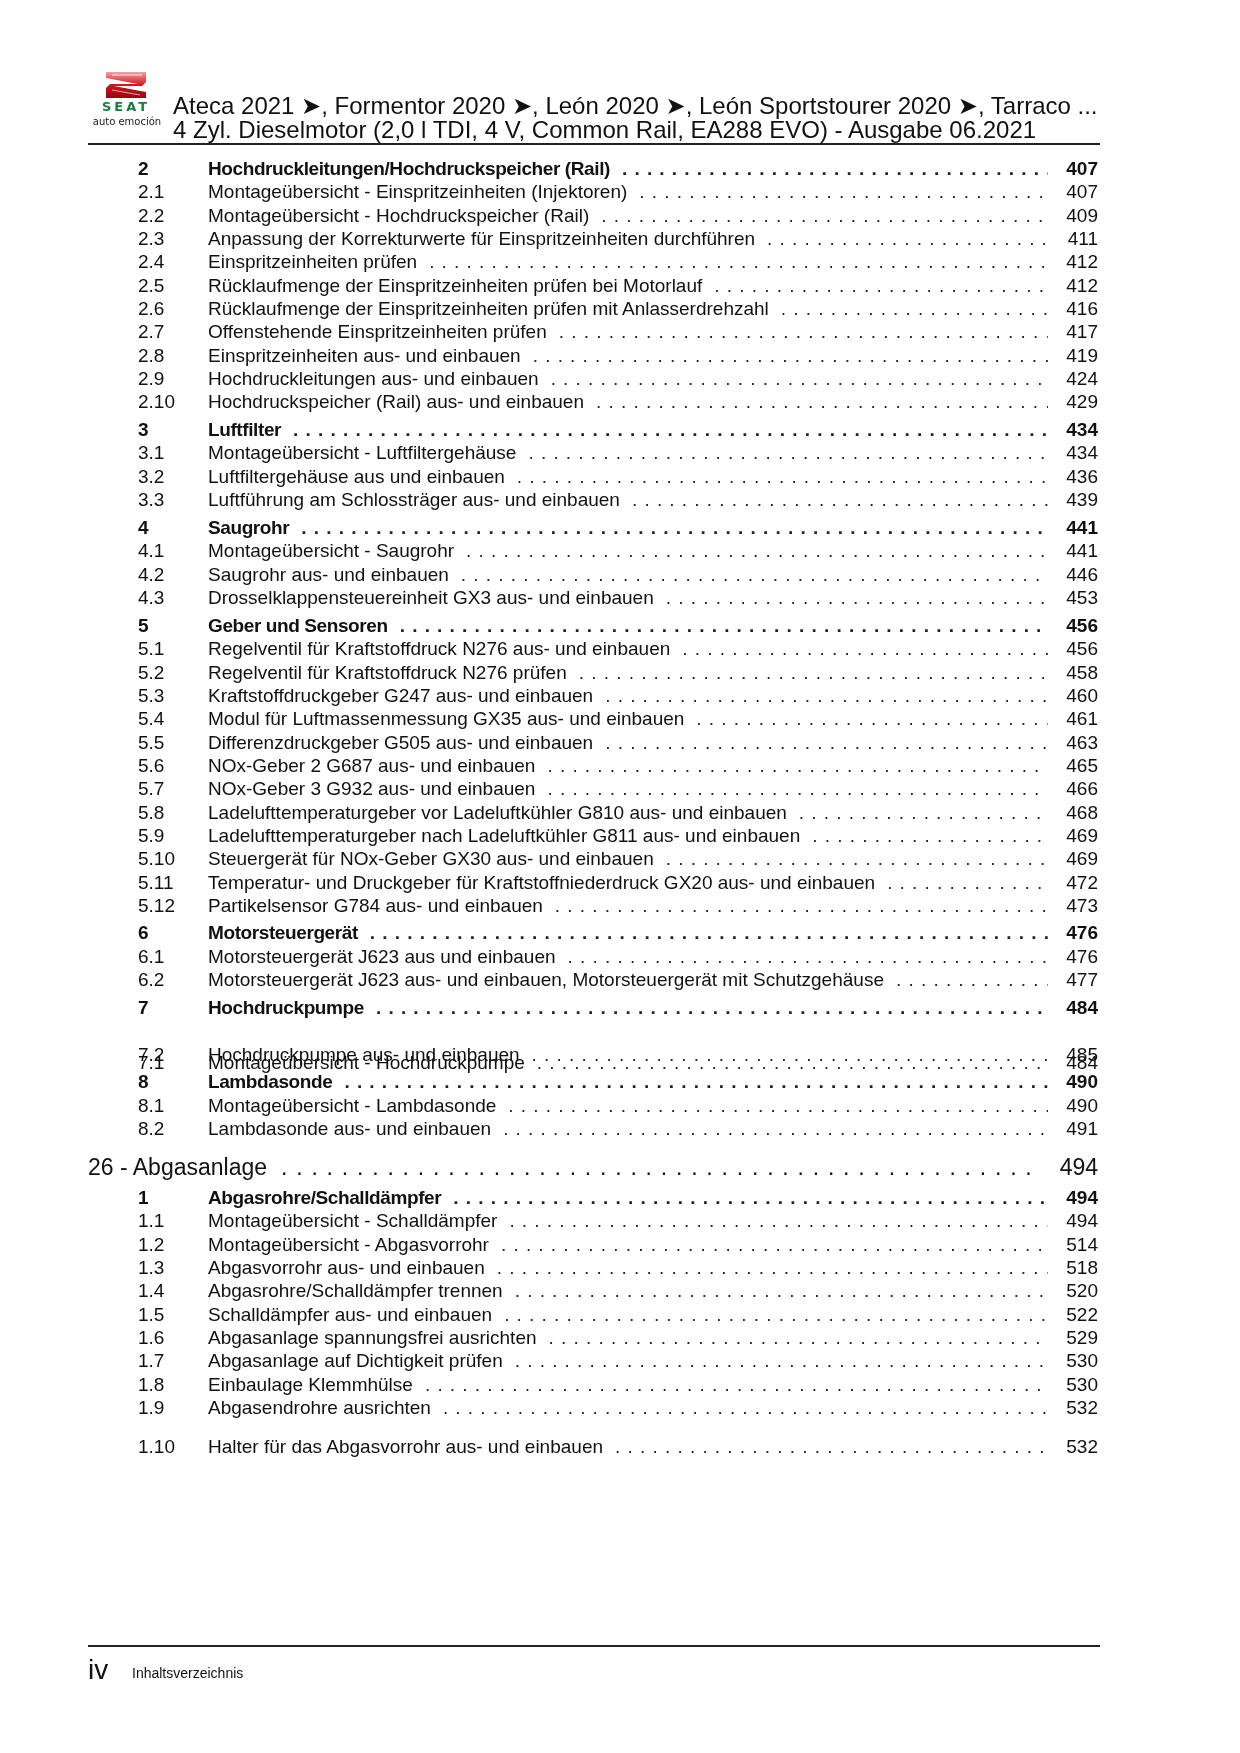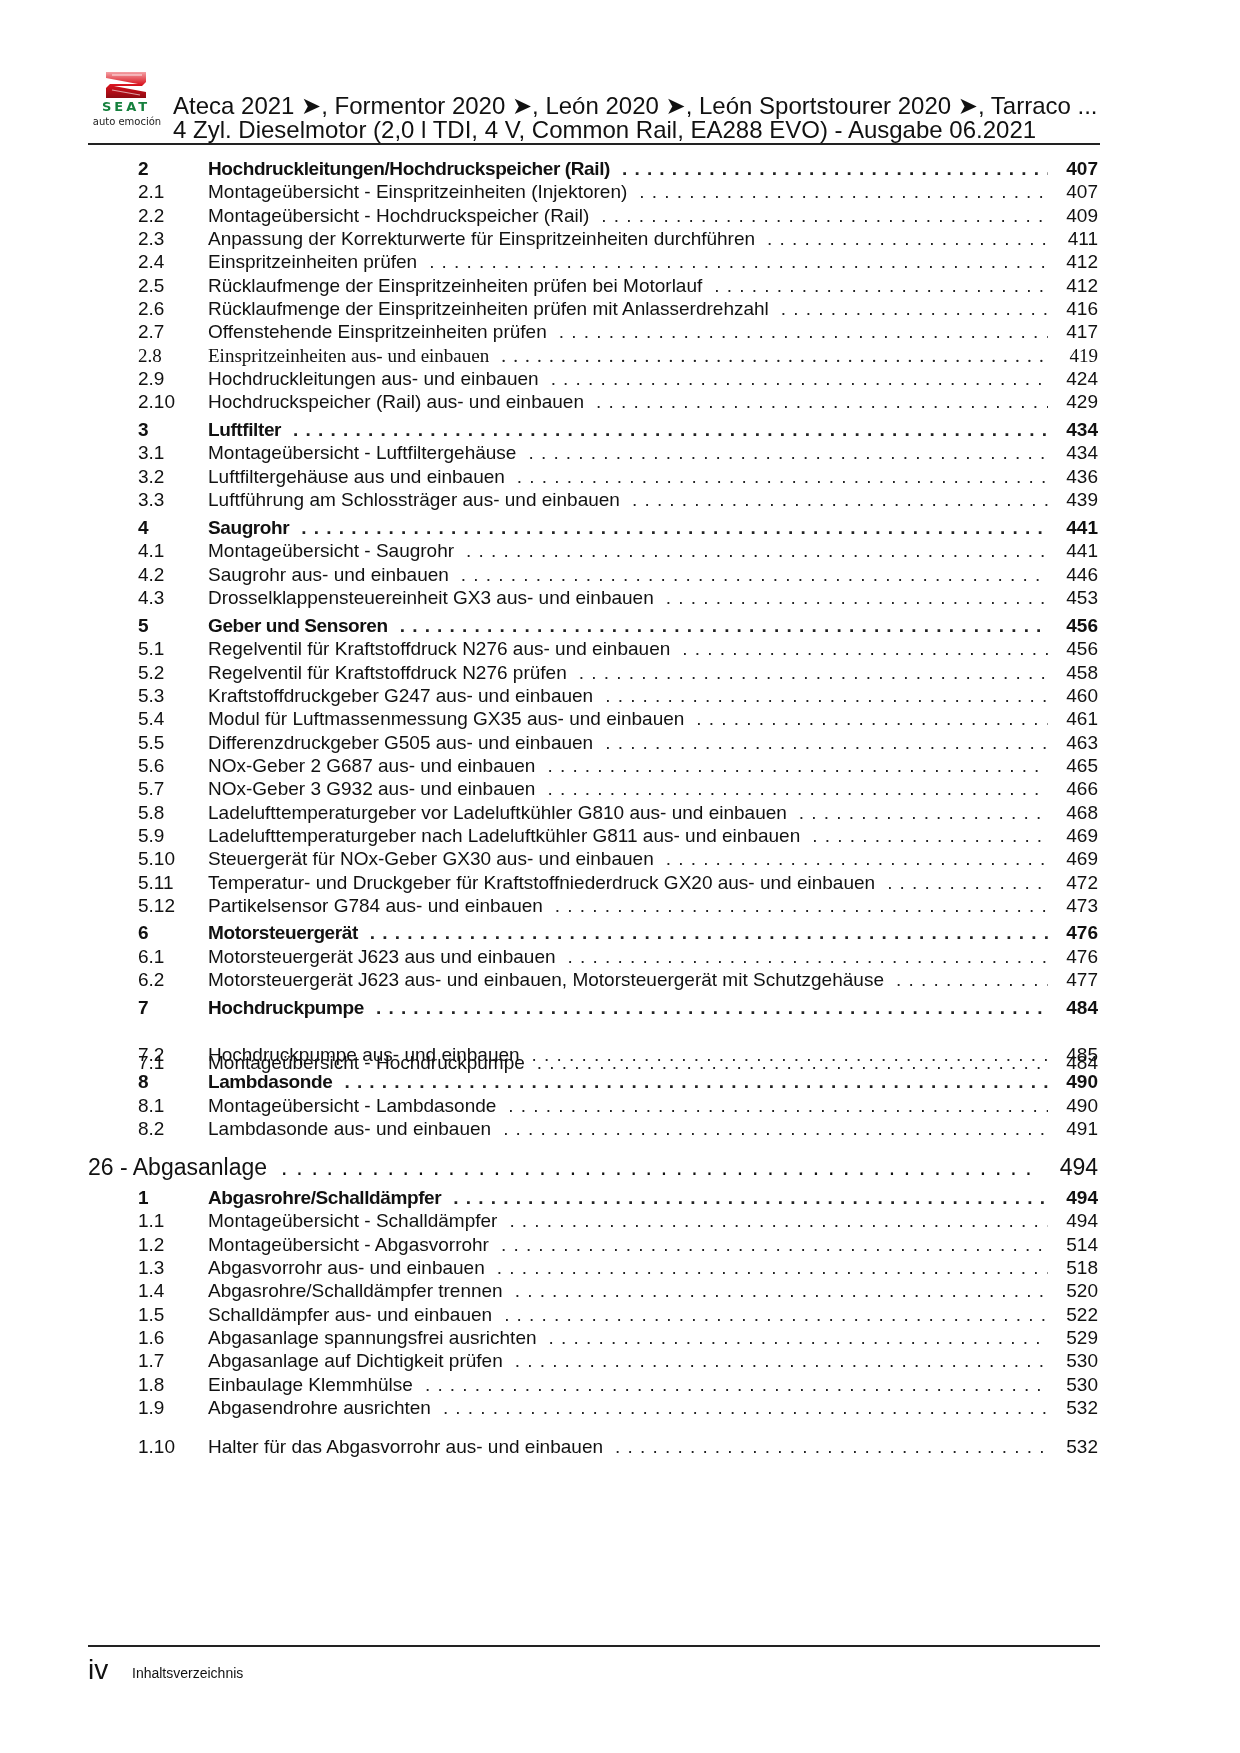--- a/index.html
+++ b/index.html
@@ -132,21 +132,21 @@
       <span class="title">Rücklaufmenge der Einspritzeinheiten prüfen mit Anlasserdrehzahl</span>
       <span class="dots">........................................................................................................................................................................................................</span>
       <span class="page">416</span>
     </div>
     <div class="row" style="top: 321px;">
       <span class="num">2.7</span>
       <span class="title">Offenstehende Einspritzeinheiten prüfen</span>
       <span class="dots">........................................................................................................................................................................................................</span>
       <span class="page">417</span>
     </div>
-    <div class="row" style="top: 345px; font-family: Liberation Serif, serif;">
+    <div class="row" style="top: 345px;">
       <span class="num">2.8</span>
       <span class="title">Einspritzeinheiten aus- und einbauen</span>
       <span class="dots">........................................................................................................................................................................................................</span>
       <span class="page">419</span>
     </div>
     <div class="row" style="top: 368px;">
       <span class="num">2.9</span>
       <span class="title">Hochdruckleitungen aus- und einbauen</span>
       <span class="dots">........................................................................................................................................................................................................</span>
       <span class="page">424</span>

